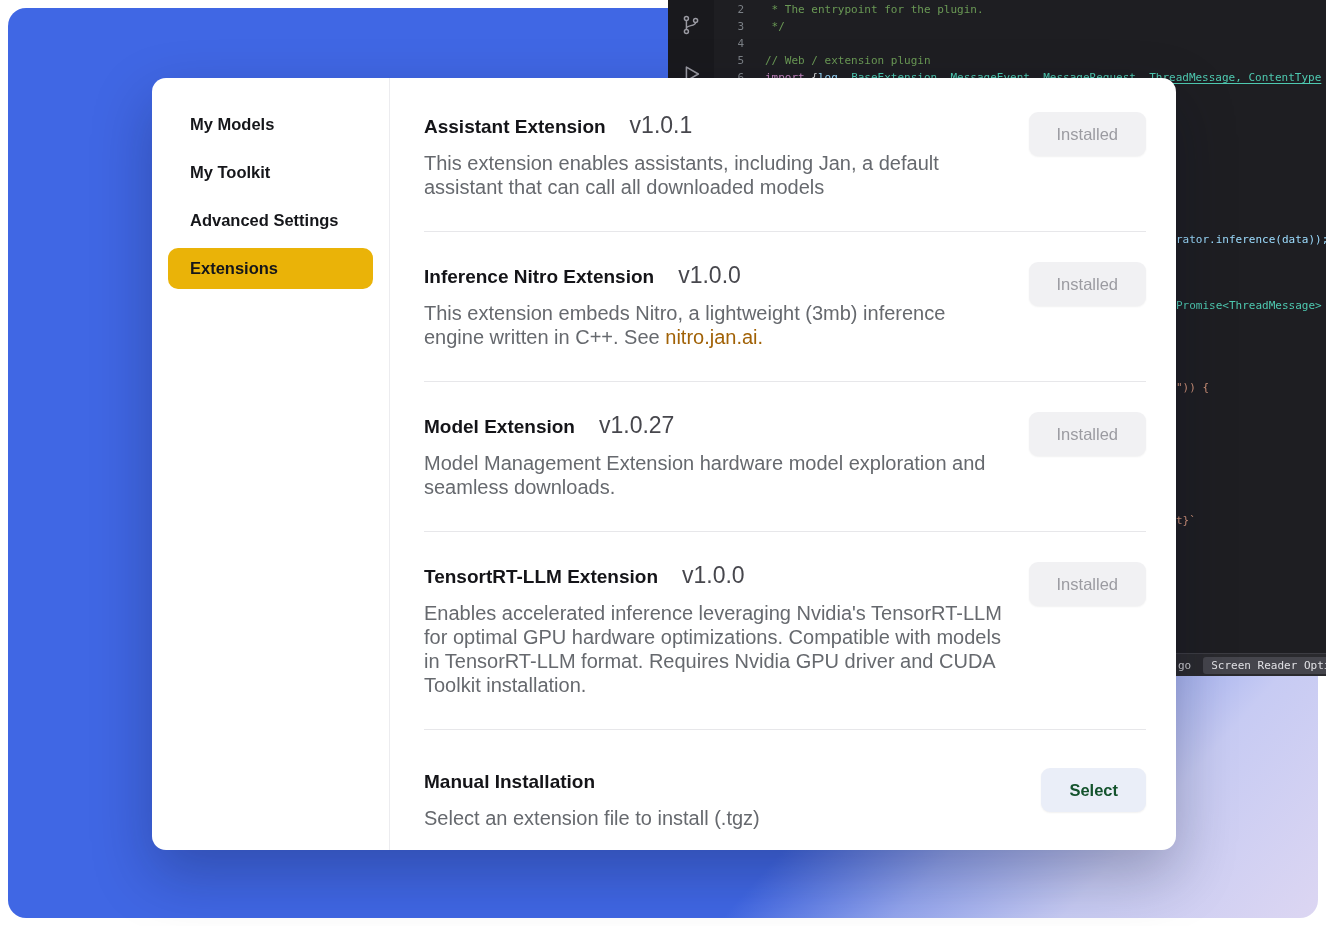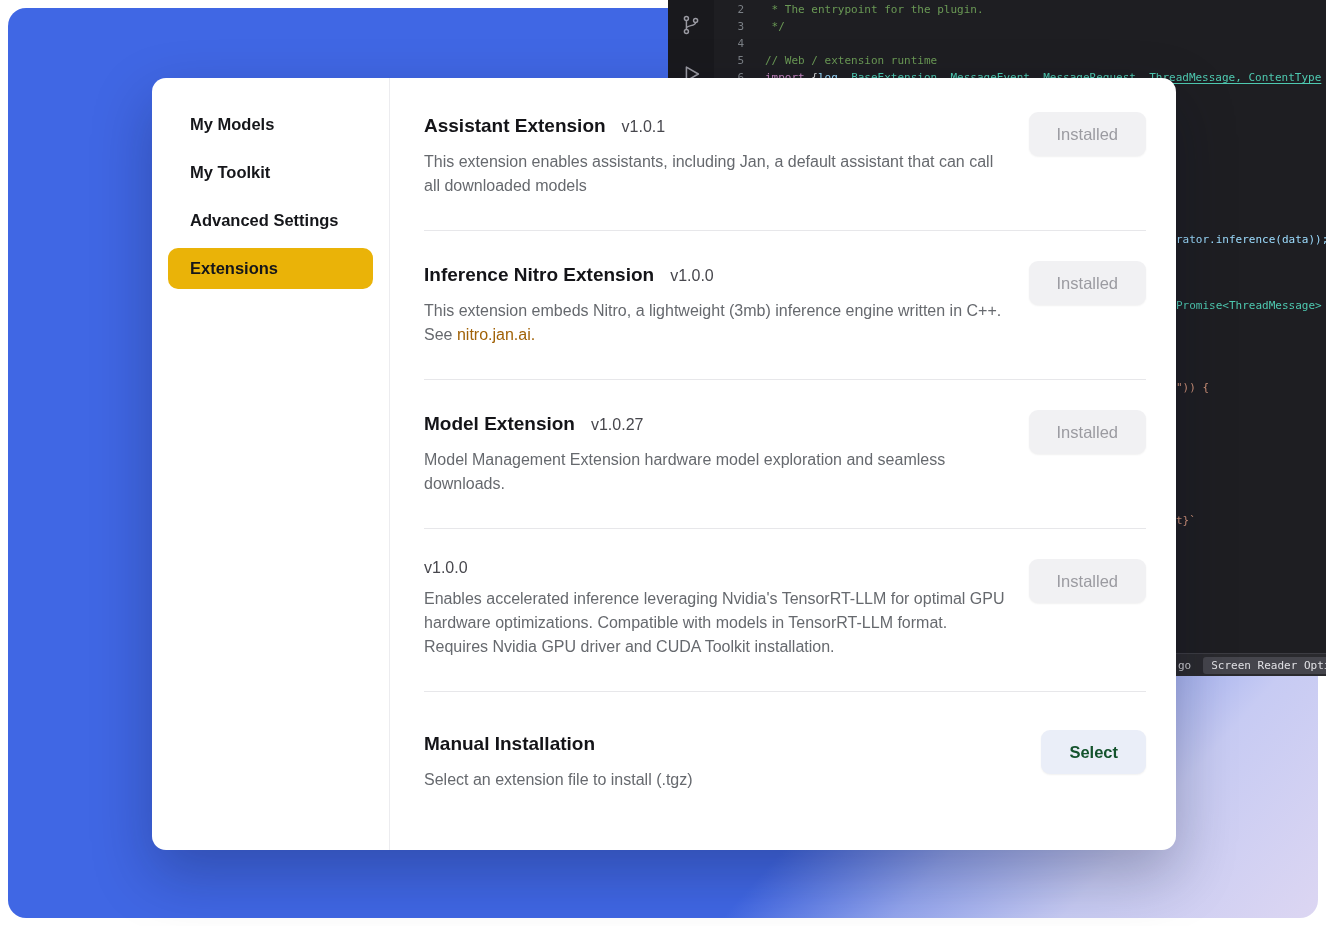--- a/index.html
+++ b/index.html
@@ -69,24 +69,24 @@
 
   .content{flex:1; padding:0 30px 0 34px; box-sizing:border-box;}
   .ext-row{
     display:flex; justify-content:space-between; align-items:flex-start;
     padding:30px 0 32px 0;
   }
   .ext-row.first{padding-top:34px;}
   .ext-row.manual{padding-top:38px;}
   .ext-row:not(.last){border-bottom:1px solid #E7E7EA;}
   .ext-info{max-width:586px;}
-  .ext-title-line{display:flex; align-items:baseline; gap:16px;}
+  .ext-title-line{display:flex; align-items:baseline; gap:24px;}
   .ext-name{margin:0; font-size:19px; font-weight:700; color:#141418; line-height:28px;}
-  .ext-version{font-size:16px; font-weight:400; color:#47474D;}
-  .ext-desc{margin:10px 0 0 0; font-size:16px; line-height:24px; color:#66696E;}
+  .ext-version{font-size:23px; font-weight:400; color:#47474D;}
+  .ext-desc{margin:10px 0 0 0; font-size:20px; line-height:24px; color:#66696E;}
   .link{color:#a16207; text-decoration:none; cursor:pointer;}
   .btn{
     min-width:114px; height:44px; padding:0 28px; border:none; border-radius:9px;
     font-family:Liberation Sans, sans-serif; font-size:16.5px; cursor:pointer;
     box-shadow:0 1px 2px rgba(0,0,0,0.06);
   }
   .btn.installed{background:#F1F1F3; color:#9B9BA1; font-weight:500;}
   .btn.select{background:#EAEEF8; color:#14532d; font-weight:700; min-width:94px;}
 </style>
 </head>
@@ -121,21 +121,21 @@
       <div class="code-line">
         <span class="ln">3</span>
         <span class="code tok-comment"> */</span>
       </div>
       <div class="code-line">
         <span class="ln">4</span>
         <span class="code"></span>
       </div>
       <div class="code-line">
         <span class="ln">5</span>
-        <span class="code tok-comment">// Web / extension runtime</span>
+        <span class="code tok-comment">// Web / extension plugin</span>
       </div>
       <div class="code-line">
         <span class="ln">6</span>
         <span class="code"><span class="tok-kw">import</span><span class="tok-plain"> {</span><span class="tok-var u">log, </span><span class="tok-type u">BaseExtension, MessageEvent, MessageRequest, ThreadMessage, ContentType</span></span>
       </div>
     </div>
 
     <span class="frag f1">rator.inference(data));</span>
     <span class="frag f2">Promise&lt;ThreadMessage&gt;</span>
     <span class="frag f3">")) {</span>
@@ -187,20 +187,21 @@
             <span class="ext-version">v1.0.27</span>
           </div>
           <p class="ext-desc">Model Management Extension hardware model exploration and seamless downloads.</p>
         </div>
         <button class="btn installed">Installed</button>
       </section>
 
       <section class="ext-row">
         <div class="ext-info">
           <div class="ext-title-line">
+            <h2 class="ext-name">TensortRT-LLM Extension</h2>
             <span class="ext-version">v1.0.0</span>
           </div>
           <p class="ext-desc">Enables accelerated inference leveraging Nvidia's TensorRT-LLM for optimal GPU hardware optimizations. Compatible with models in TensorRT-LLM format. Requires Nvidia GPU driver and CUDA Toolkit installation.</p>
         </div>
         <button class="btn installed">Installed</button>
       </section>
 
       <section class="ext-row manual last">
         <div class="ext-info">
           <div class="ext-title-line">

